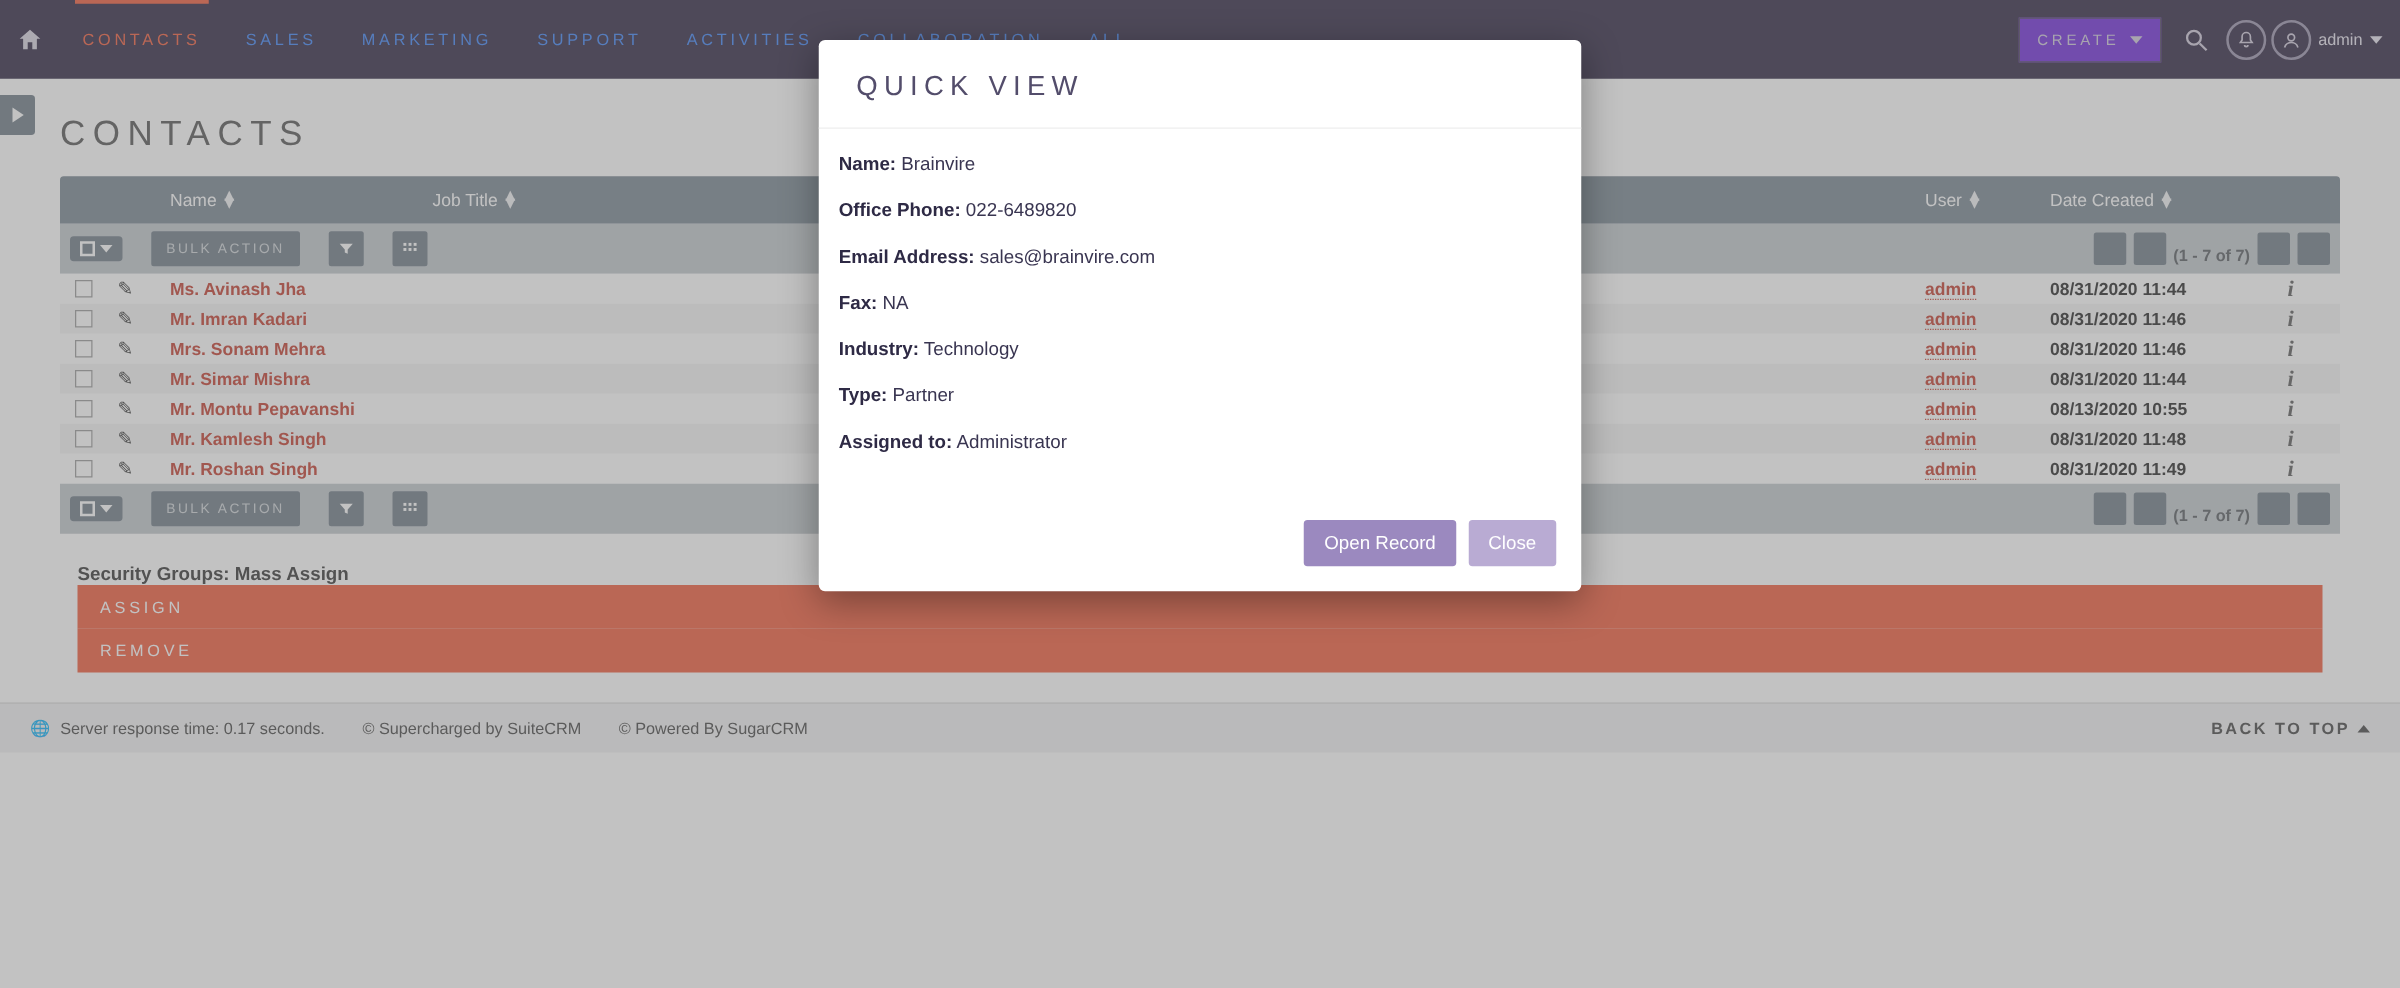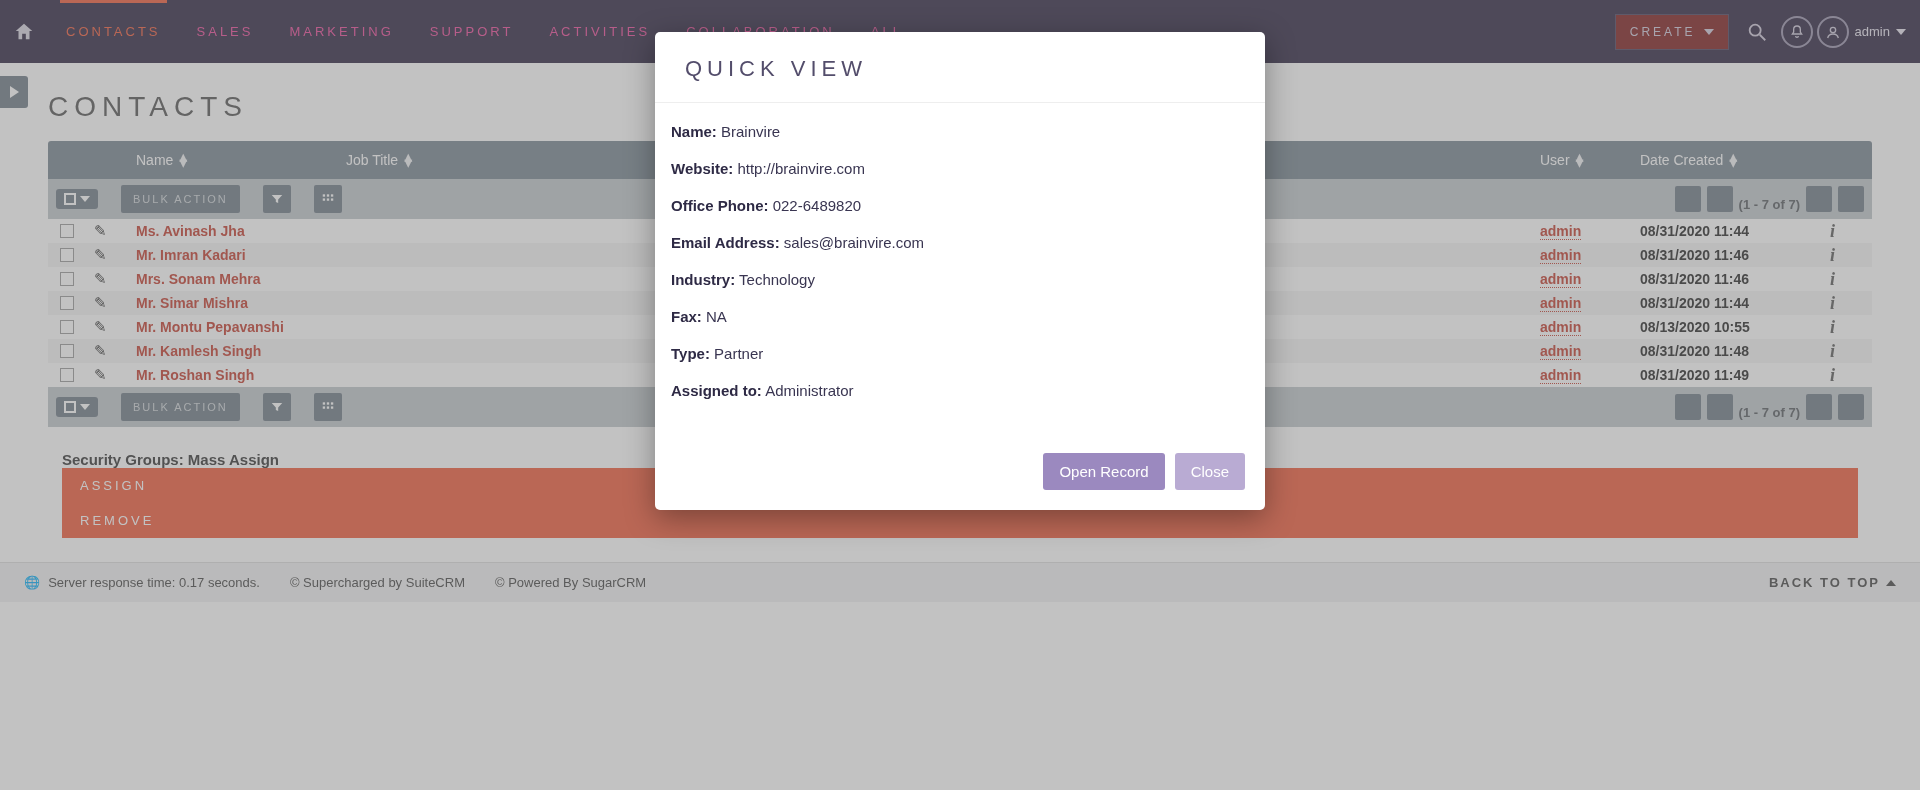--- a/index.html
+++ b/index.html
@@ -41,36 +41,36 @@
     align-items: center;
     justify-content: center;
     color: #d7d4e1;
   }
   .topnav .navitem {
     display: flex;
     align-items: center;
     padding: 0 18px;
     letter-spacing: 3px;
     font-size: 13px;
-    color: #ec4899;
+    color: #3b82f6;
     text-transform: uppercase;
     position: relative;
   }
   .topnav .navitem.active { color: var(--accent-red); }
   .topnav .navitem.active::before {
     content: "";
     position: absolute;
     top: 0; left: 12px; right: 12px;
     height: 3px;
     background: var(--accent-red);
   }
   .topnav .spacer { flex: 1; }
   .topnav .create-btn {
     align-self: center;
-    background: #7f1d1d;
+    background: #6d28d9;
     border: 1px solid #4b4260;
     color: #cfc9db;
     letter-spacing: 3px;
     font-size: 12px;
     padding: 10px 14px;
     display: flex;
     align-items: center;
     gap: 8px;
     margin-right: 8px;
   }
@@ -629,25 +629,24 @@
   </span>
 </div>
 
 <div class="scrim"></div>
 <div class="modal">
   <div class="modal-head">
     <div class="modal-title">QUICK VIEW</div>
   </div>
   <div class="modal-body" id="modal-body">
       <div class="modal-field"><b>Name:</b> Brainvire</div>
-      <div class="modal-field"><b>Website:</b> http://brainvire.com</div>
       <div class="modal-field"><b>Office Phone:</b> 022-6489820</div>
       <div class="modal-field"><b>Email Address:</b> sales@brainvire.com</div>
+      <div class="modal-field"><b>Fax:</b> NA</div>
       <div class="modal-field"><b>Industry:</b> Technology</div>
-      <div class="modal-field"><b>Fax:</b> NA</div>
       <div class="modal-field"><b>Type:</b> Partner</div>
       <div class="modal-field"><b>Assigned to:</b> Administrator</div>
     </div>
   <div class="modal-foot">
     <span class="btn-purple">Open Record</span>
     <span class="btn-purple light">Close</span>
   </div>
 </div>
 
 </body></html>

